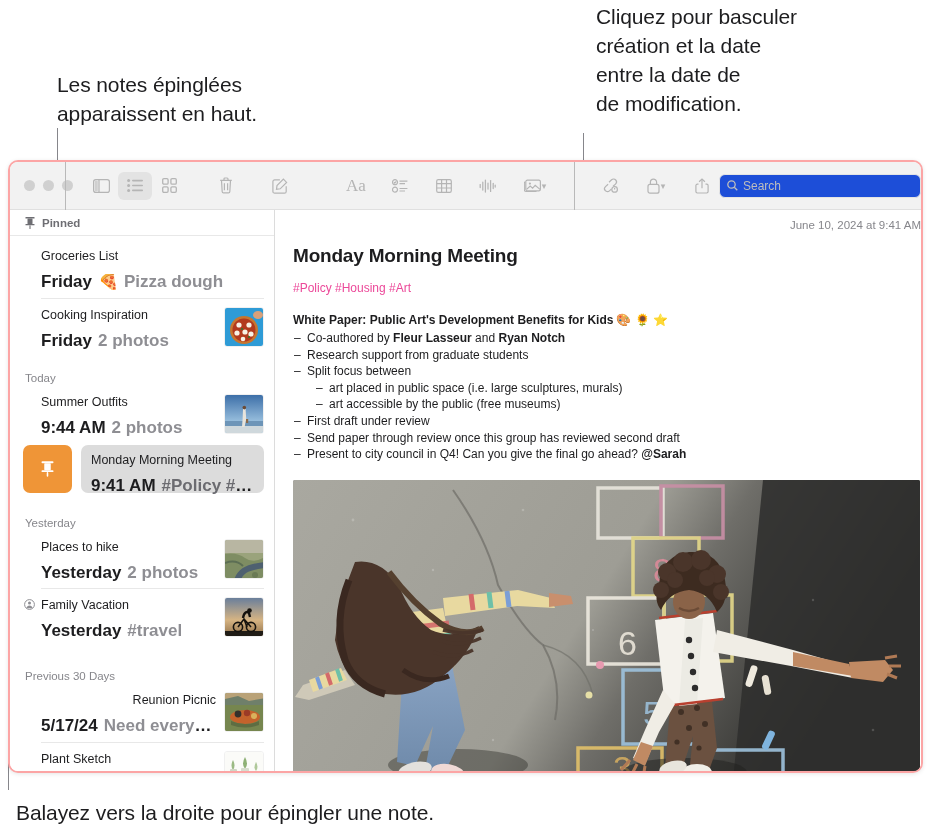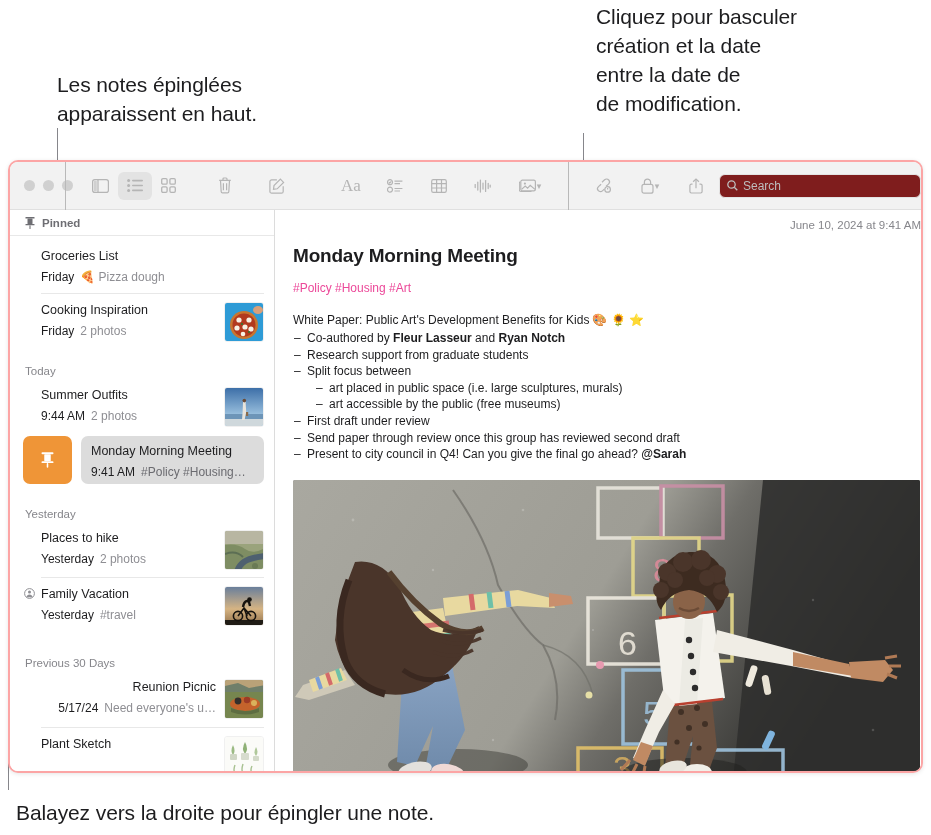--- a/index.html
+++ b/index.html
@@ -73,24 +73,24 @@
     font-size: 17px; color: #b5b5b5;
     font-family: "Liberation Serif", serif;
     letter-spacing: 0px;
   }
   .chev { font-size: 9px; color: #b5b5b5; margin-left: 1px; }
 
   .search-box {
     width: 202px; height: 24px;
     border: 1px solid #e4e4e4;
     border-radius: 6px;
-    background: #7f1d1d;
+    background: #1d4ed8;
     display: flex; align-items: center;
     padding: 0 7px; gap: 5px;
-    margin-left: 6px;
+    margin-left: 0;
   }
   .search-box .ph { font-size: 12px; color: #bdbdbd; }
 
   
   .body-split { display: flex; height: 565px; }
 
   
   .sidebar {
     width: 265px;
     background: #ffffff;
@@ -126,23 +126,24 @@
     position: absolute; left: 31px; right: 10px; top: 0;
     height: 1px; background: #e8e8e8;
   }
   .note-main { flex: 1; min-width: 0; }
   .note-title {
     font-size: 12.5px; font-weight: normal; color: #1d1d1f;
     white-space: nowrap; overflow: hidden; text-overflow: ellipsis;
     line-height: 16px;
   }
   .note-sub {
-    font-size: 12px; color: #1d1d1f; line-height: 16px;
+    font-size: 17px; color: #1d1d1f; line-height: 16px;
     white-space: nowrap; overflow: hidden; text-overflow: ellipsis;
-    margin-top: 5px;
+    margin-top: 10px;
+    font-weight: bold;
   }
   .note-sub .snippet { color: #8e8e93; margin-left: 6px; }
   .thumb {
     width: 40px; height: 40px; border-radius: 3px;
     margin-left: 8px; flex-shrink: 0;
     background-size: cover; background-position: center;
     border: 1px solid rgba(0,0,0,0.06);
     overflow: hidden;
   }
   .shared-ic {
@@ -189,21 +190,21 @@
   }
   .detail-inner { padding: 0 18px 0 18px; }
   .note-h1 {
     font-size: 19px; font-weight: bold; color: #1d1d1f;
     margin-top: 14px; letter-spacing: -0.2px;
   }
   .tags {
     font-size: 12px; color: #ec4899; margin-top: 14px; font-weight: normal;
   }
   .para-head {
-    font-size: 12px; font-weight: normal; color: #1d1d1f;
+    font-size: 12px; font-weight: bold; color: #1d1d1f;
     margin-top: 17px; line-height: 17px;
   }
   .bullets { margin-top: 1px; }
   .bullet {
     font-size: 12px; color: #1d1d1f; line-height: 16.6px;
     padding-left: 14px; position: relative;
   }
   .bullet::before {
     content: "–"; position: absolute; left: 1px; color: #1d1d1f;
   }

